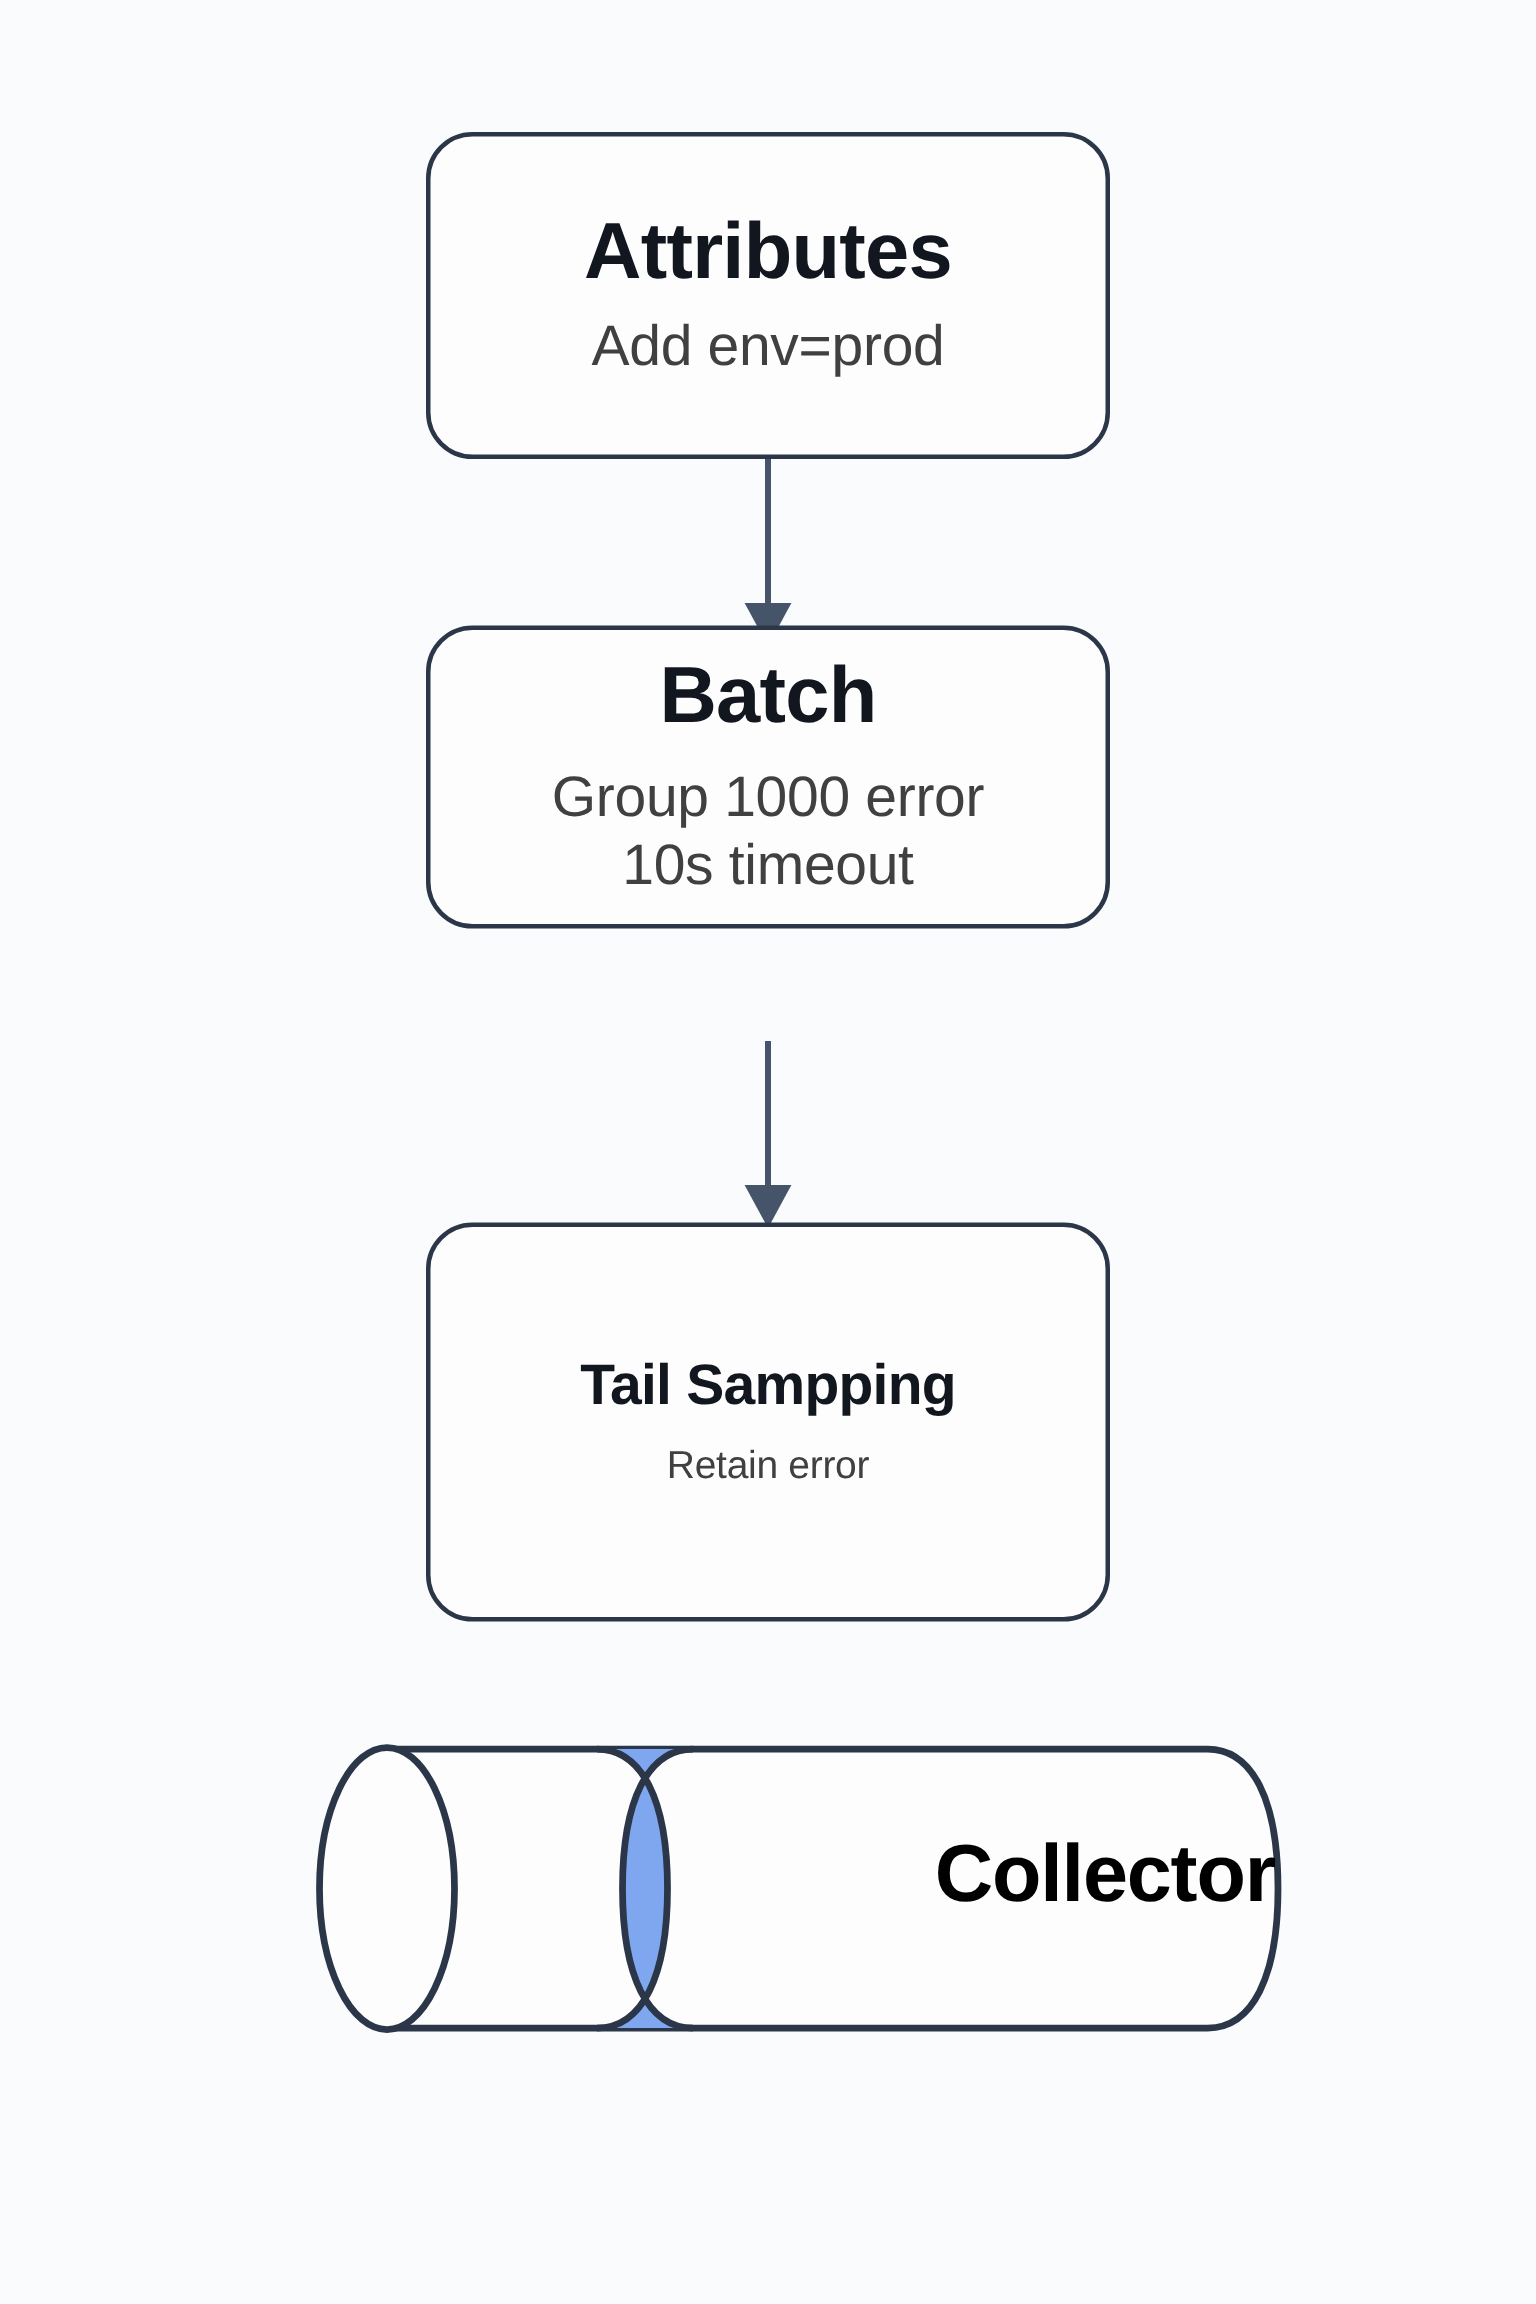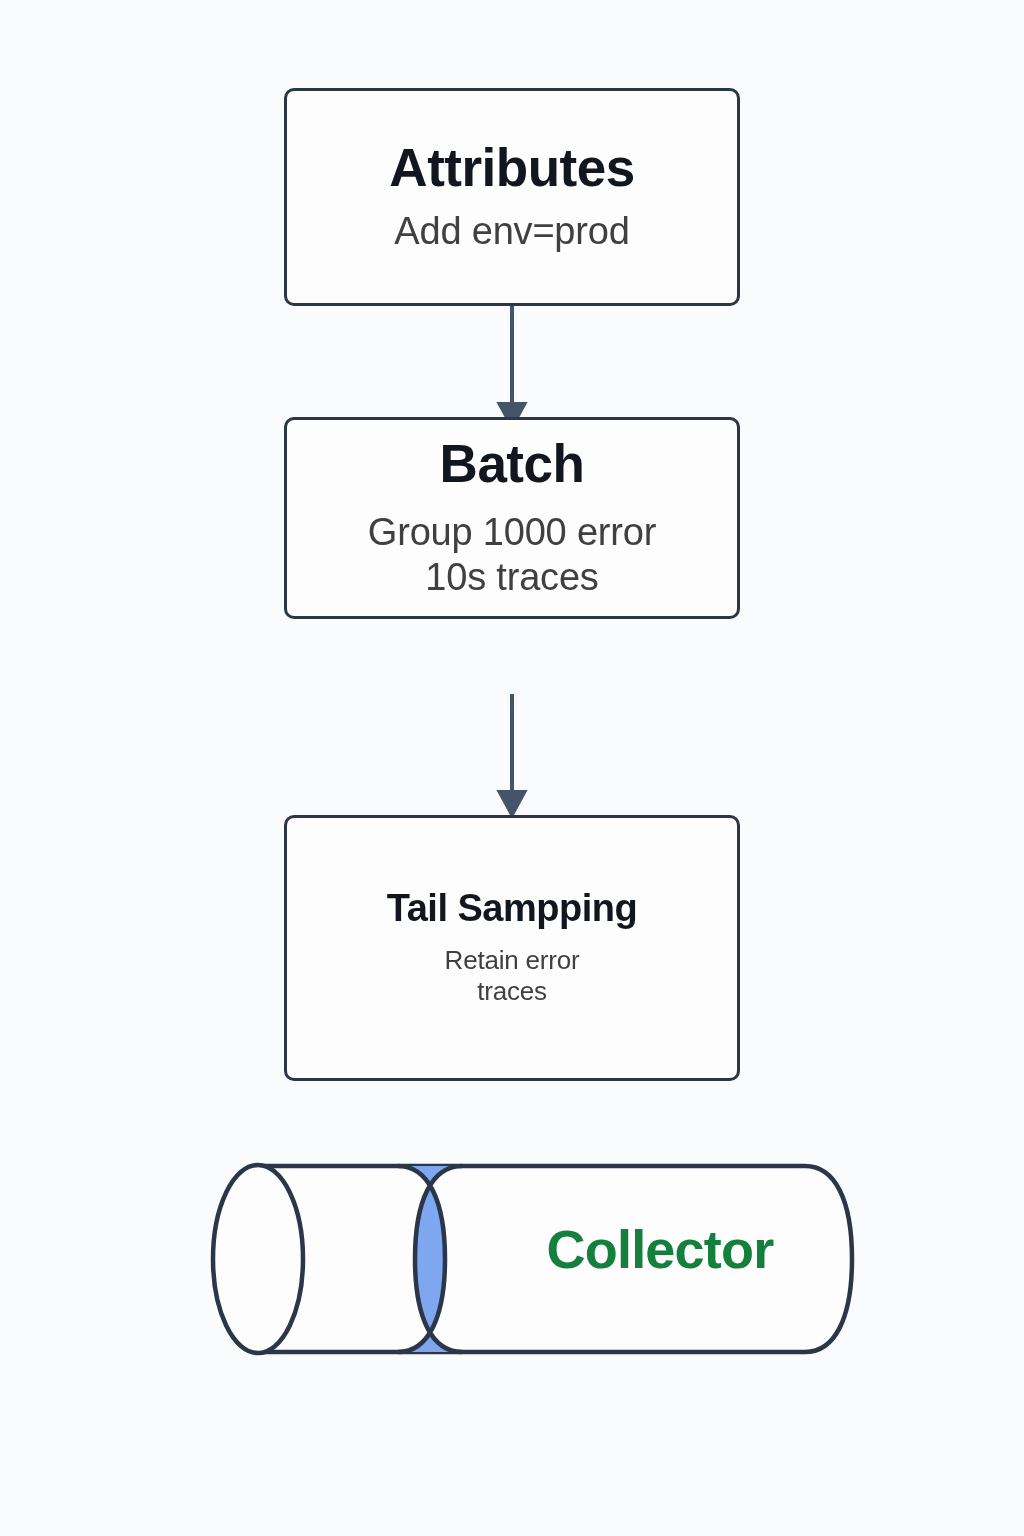--- a/index.html
+++ b/index.html
@@ -26,21 +26,21 @@
     left: 0;
     width: 1024px;
     height: 1536px;
   }
   
   .node-box {
     position: absolute;
     box-sizing: border-box;
     background: #fdfdfd;
     border: 3px solid #2b3648;
-    border-radius: 10px;
+    border-radius: 31px;
     display: flex;
     flex-direction: column;
     align-items: center;
     justify-content: center;
     text-align: center;
   }
   .node-title {
     font-weight: bold;
     color: #11161f;
     letter-spacing: -0.5px;
@@ -90,24 +90,24 @@
   }
   #node-tail-sampling .node-subtitle {
     font-size: 26px;
   }
   
   #cylinder-label {
     position: absolute;
     left: 470px;
     top: 1222px;
     width: 380px;
-    text-align: center;
+    text-align: right;
     font-size: 54px;
     font-weight: bold;
-    color: #15803d;
+    color: #000000;
     letter-spacing: -0.8px;
     line-height: 1;
   }
 </style>
 </head>
 <body>
 
 <div id="diagram-root">
 
   <svg class="diagram-svg" viewBox="0 0 1024 1536" aria-hidden="true">
@@ -146,27 +146,26 @@
 
   <div class="node-box" id="node-attributes">
     <div class="node-title">Attributes</div>
     <div class="node-subtitle">Add env=prod</div>
   </div>
 
   <div class="node-box" id="node-batch">
     <div class="node-title">Batch</div>
     <div class="node-subtitle">
       <div>Group 1000 error</div>
-      <div>10s traces</div>
+      <div>10s timeout</div>
     </div>
   </div>
 
   <div class="node-box" id="node-tail-sampling">
     <div class="node-title">Tail Sampping</div>
     <div class="node-subtitle">
       <div>Retain error</div>
-      <div>traces</div>
     </div>
   </div>
 
   <div id="cylinder-label">Collector</div>
 
 </div>
 
 </body></html>

